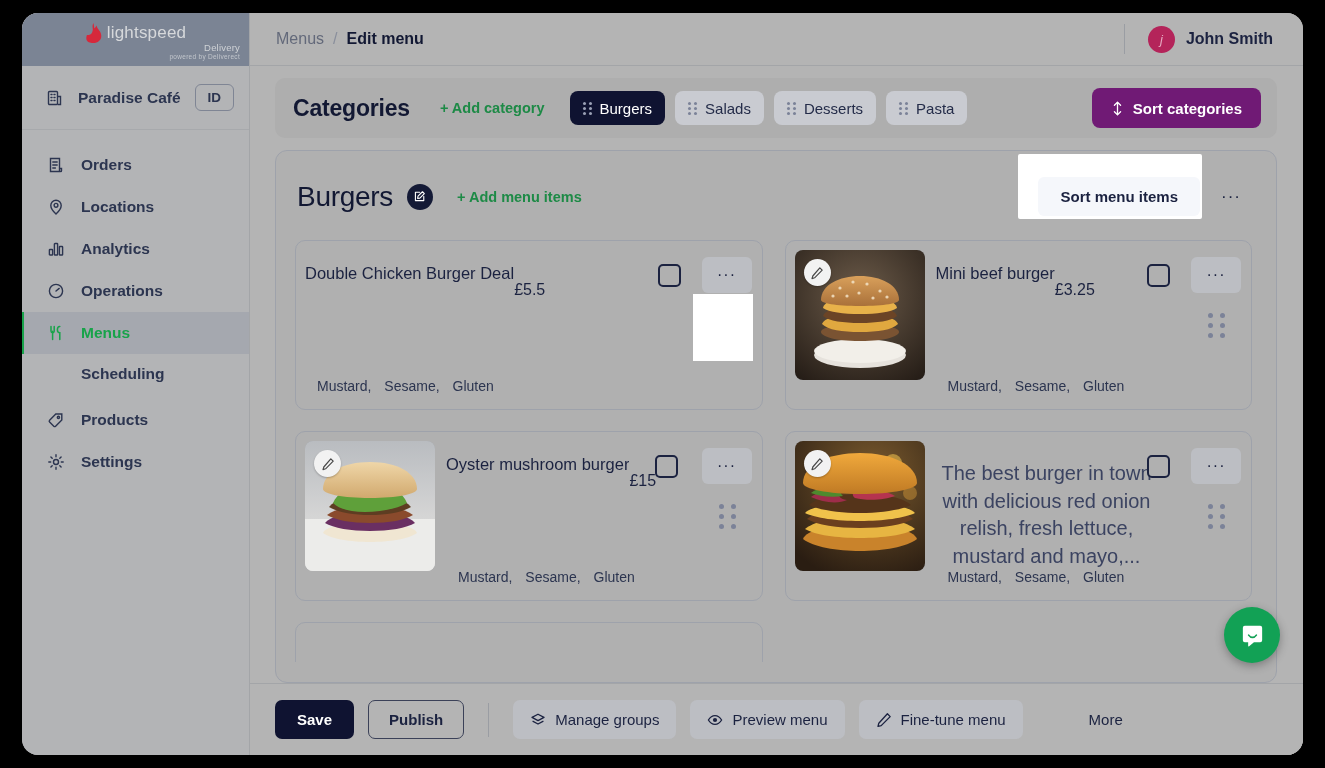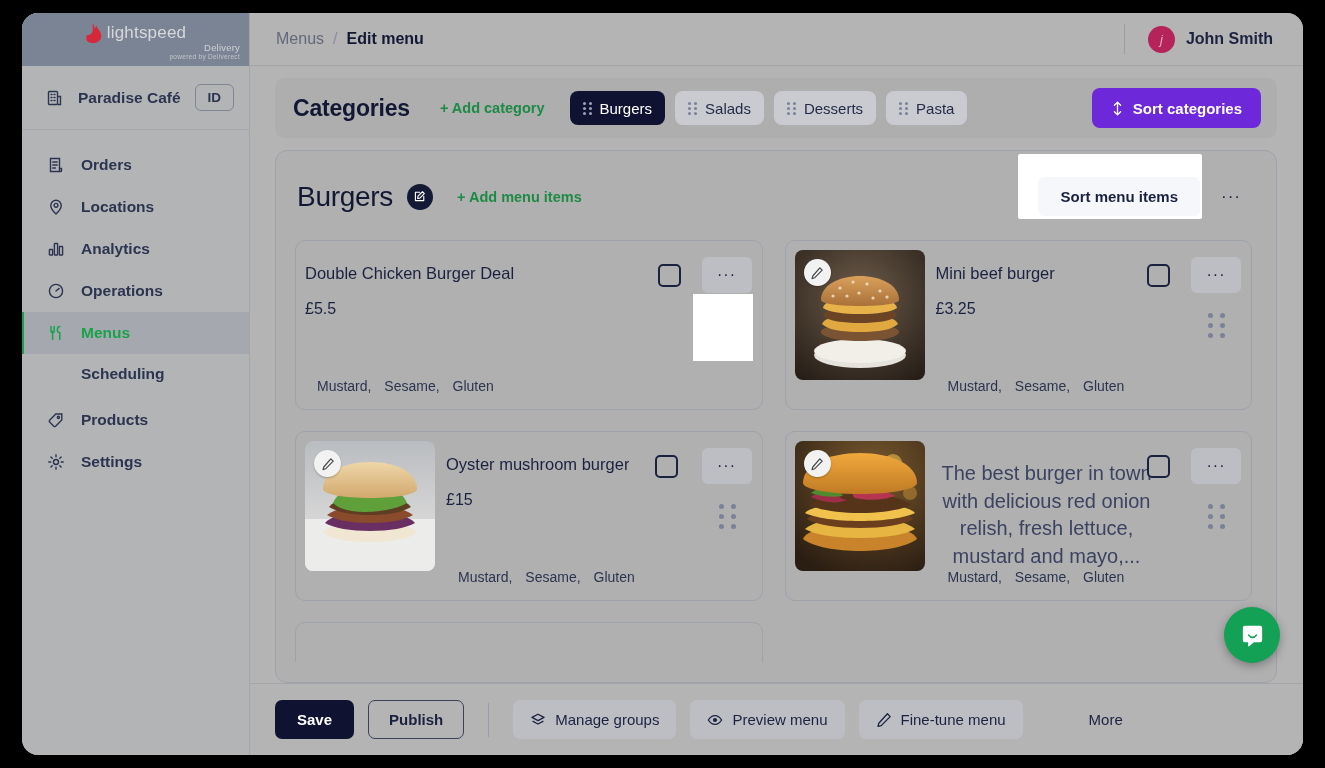--- a/index.html
+++ b/index.html
@@ -222,21 +222,21 @@
     display: grid;
     grid-template-columns: 3px 3px;
     grid-template-rows: 3px 3px 3px;
     gap: 2px 3px;
   }
   .grip i { width: 3px; height: 3px; border-radius: 50%; background: #7b8298; display: block; }
   .chip.active .grip i { background: #9aa0b5; }
 
   .sort-cat {
     margin-left: auto;
-    background: #6d28d9;
+    background: #701a75;
     color: #fff;
     height: 40px;
     border-radius: 8px;
     display: flex;
     align-items: center;
     gap: 9px;
     padding: 12px 19px;
     font-size: 15px;
     font-weight: 600;
   }
@@ -345,21 +345,20 @@
     border-radius: 50%;
     background: #f2f2f2;
     display: flex; align-items: center; justify-content: center;
     box-shadow: 0 1px 2px rgba(0,0,0,.25);
   }
 
   .card-body {
     flex: 1;
     min-width: 0;
     display: flex;
-    flex-direction: column;
     padding-top: 14px;
     position: relative;
   }
   .card-title-row { display: flex; align-items: flex-start; }
   .card-title {
     font-size: 16.5px;
     color: #1b2240;
     white-space: nowrap;
     overflow: hidden;
   }

